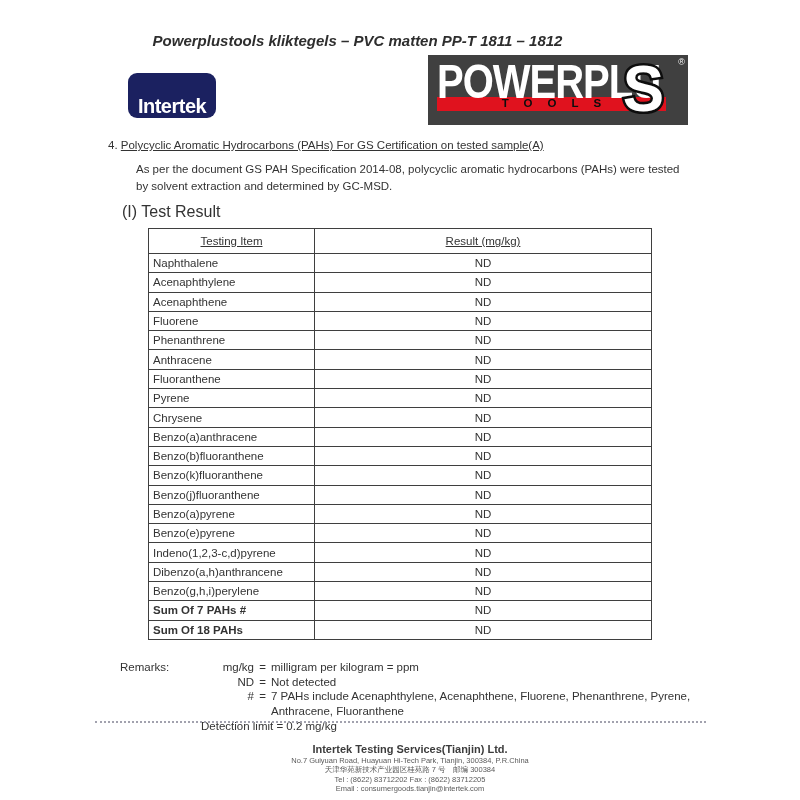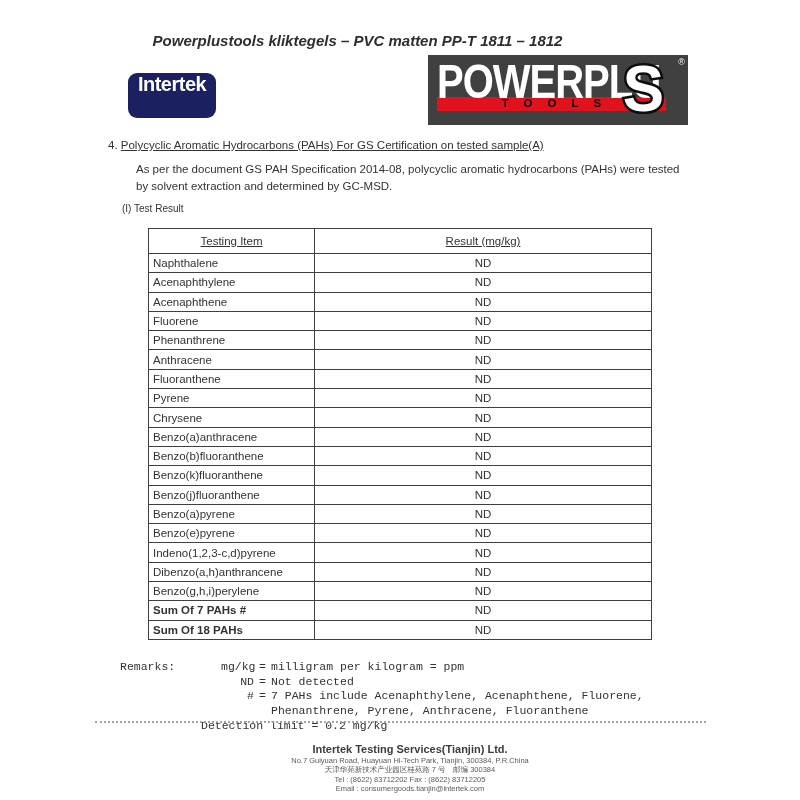--- a/index.html
+++ b/index.html
@@ -20,21 +20,21 @@
     font-size: 15px; font-weight: bold; font-style: italic;
     color: #2e2e2e;
   }
 
   
   .intertek-logo {
     position: absolute; left: 128px; top: 73px;
     width: 88px; height: 45px;
     background: #1b2160;
     border-radius: 9px;
-    display: flex; align-items: flex-start; justify-content: center;
+    display: flex; align-items: flex-end; justify-content: center;
   }
   .intertek-logo span {
     color: #ffffff; font-size: 20px; font-weight: bold; letter-spacing: -0.5px;
   }
 
   
   .pp-logo {
     position: absolute; left: 428px; top: 55px;
     width: 260px; height: 70px;
     background: #0d0d0d;
@@ -74,21 +74,21 @@
     position: absolute; left: 108px; top: 139px;
     font-size: 11.5px; color: #333;
   }
   .section-heading .u { text-decoration: underline; }
   .intro {
     position: absolute; left: 136px; top: 161px; width: 552px;
     font-size: 11.5px; line-height: 1.45; color: #333;
   }
   .subsection {
     position: absolute; left: 122px; top: 203px;
-    font-size: 10px; color: #333;
+    font-size: 16px; color: #333;
   }
 
   
   .results-table {
     position: absolute; left: 148px; top: 228px;
     width: 504px;
     border-collapse: collapse;
     font-size: 11.5px; color: #333;
   }
   .results-table th, .results-table td {
@@ -100,21 +100,21 @@
     text-decoration: underline; vertical-align: middle;
   }
   .results-table td { height: 19.3px; vertical-align: middle; }
   .results-table td.item { width: 166px; text-align: left; }
   .results-table td.result { text-align: center; }
   .results-table td.bold { font-weight: bold; }
 
   
   .remarks {
     position: absolute; left: 120px; top: 660px; width: 580px;
-    font-size: 11.5px; line-height: 1.28; color: #333; font-family: Liberation Mono, monospace;
+    font-size: 11.5px; line-height: 1.28; color: #333;
   }
   .remarks-grid { display: flex; }
   .remarks-label { width: 73px; flex: 0 0 73px; }
   .defs { flex: 1; }
   .def-row { display: flex; margin-left: 28px; }
   .def-term { width: 33px; flex: 0 0 33px; text-align: right; }
   .def-eq { width: 17px; flex: 0 0 17px; text-align: center; }
   .def-desc { width: 445px; }
   .detection-limit { margin-left: 81px; }
 

